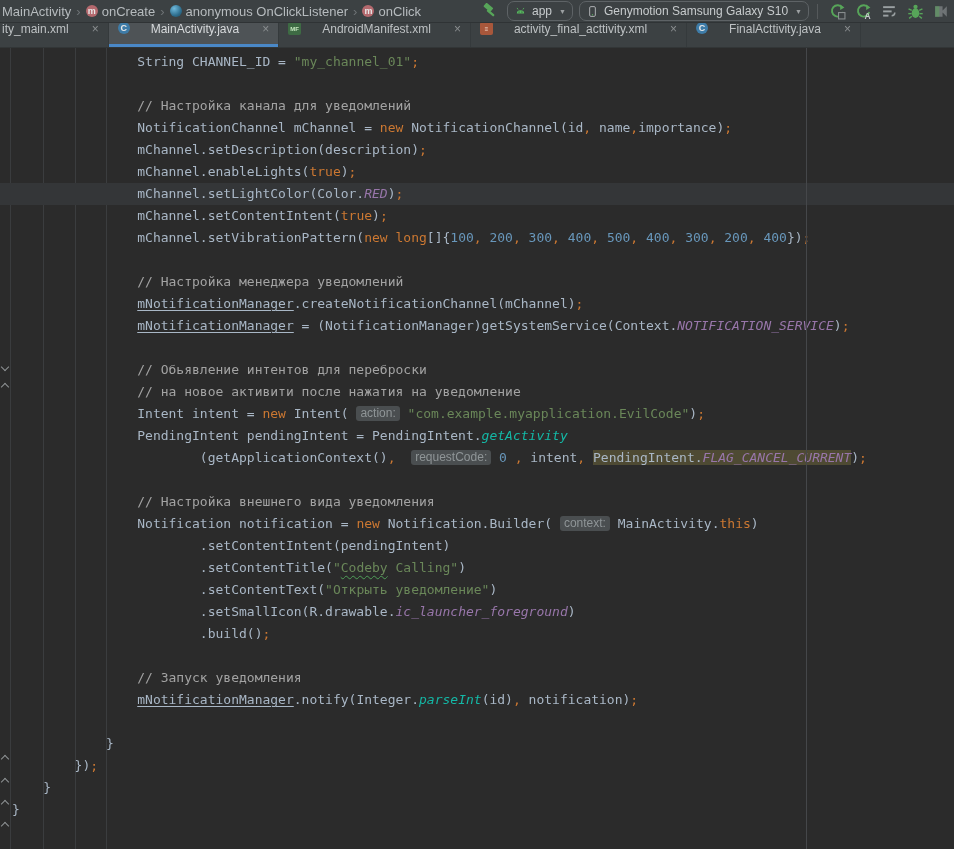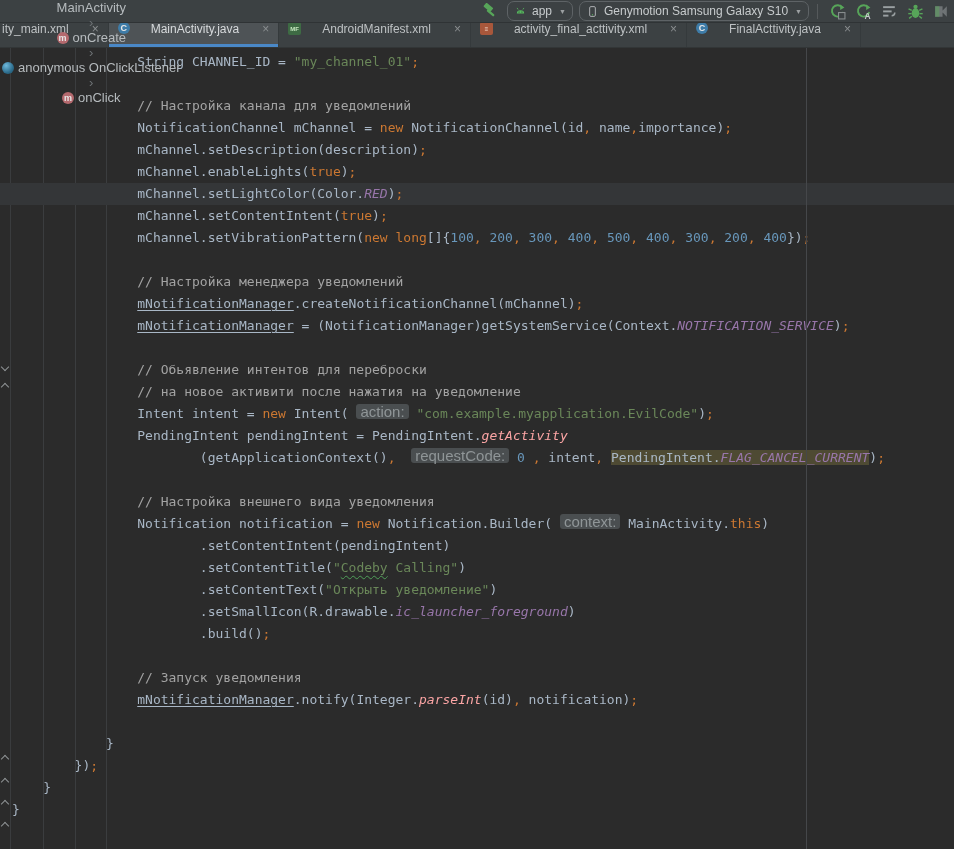--- a/index.html
+++ b/index.html
@@ -2,21 +2,21 @@
 <html><head>
 <meta charset="utf-8">
 <style>
   html,body{margin:0;padding:0;background:#2B2B2B;}
   .app{position:relative;width:954px;height:849px;overflow:hidden;background:#2B2B2B;
        font-family:"Liberation Sans",sans-serif;color:#A9B7C6;}
 
   
   .toolbar{position:absolute;top:0;left:0;right:0;height:22px;background:#3C4143;
            display:flex;align-items:center;border-bottom:1px solid #2F3335;z-index:10;}
-  .crumbs{display:flex;align-items:center;height:100%;white-space:nowrap;font-size:13px;color:#B6BBBE;flex-direction:column;}
+  .crumbs{display:flex;align-items:center;height:100%;white-space:nowrap;font-size:13px;color:#B6BBBE;}
   .crumb{display:flex;align-items:center;gap:4px;padding:0 2px;cursor:default;}
   .crumb-sep{color:#6E7376;margin:0 3px;font-size:13px;}
   .ic12{width:13px;height:13px;display:inline-flex;align-items:center;justify-content:center;flex:0 0 auto;}
   .circ{width:12px;height:12px;border-radius:50%;display:inline-flex;align-items:center;justify-content:center;
         font-size:9px;font-weight:bold;color:#E8E8E8;font-family:"Liberation Sans",sans-serif;}
   .circ.m{background:#B4696E;}
   .circ.anon2{background:radial-gradient(circle at 35% 30%, #6FB9DC 0%, #2E6E8E 60%, #1C4A5E 100%);}
   .circ.cls{background:#3E7CA8;}
   .toolbar-right{margin-left:auto;display:flex;align-items:center;gap:6px;padding-right:2px;}
   .tbtn{width:22px;height:20px;display:flex;align-items:center;justify-content:center;border-radius:3px;cursor:pointer;}
@@ -46,26 +46,26 @@
   .line{position:relative;z-index:2;min-height:22px;line-height:22px;white-space:pre;
         font-family:"DejaVu Sans Mono",monospace;font-size:13px;color:#A9B7C6;padding-left:12px;}
   .line.hl{background:#343638;z-index:2;}
   .d{color:#A9B7C6;}
   .kw{color:#CC7832;}
   .str{color:#6A8759;}
   .num{color:#6897BB;}
   .cmt{color:#a3a3a3;}
   .p{color:#CC7832;}
   .const{color:#9876AA;font-style:italic;}
-  .stat{font-style:italic;color:#fca5a5;}
+  .stat{font-style:italic;color:#14b8a6;}
   .fld{color:#A9B7C6;text-decoration:underline;text-underline-offset:2px;text-decoration-thickness:1px;}
   .use{background:#4E4A33;margin-top:32px;}
   .typo{text-decoration:underline wavy #4F9E58;text-underline-offset:3px;text-decoration-thickness:1px;}
   .hintchip{display:inline-block;background:#4A4E50;color:#8F9597;border-radius:3px;padding:0 4px;
-            font-family:"Liberation Sans",sans-serif;font-size:15px;line-height:15px;vertical-align:1px;}
+            font-family:"Liberation Sans",sans-serif;font-size:12px;line-height:15px;vertical-align:1px;}
   .fold{position:absolute;left:2px;width:6px;height:6px;z-index:4;}
   .fold::before{content:"";position:absolute;left:0;top:1px;width:5px;height:5px;
                 border:solid #8F9395;border-width:0 0 1.5px 1.5px;transform:rotate(-45deg);}
   .fold.up::before{transform:rotate(135deg);}
 </style>
 </head>
 <body>
 
 <div class="app">
 

